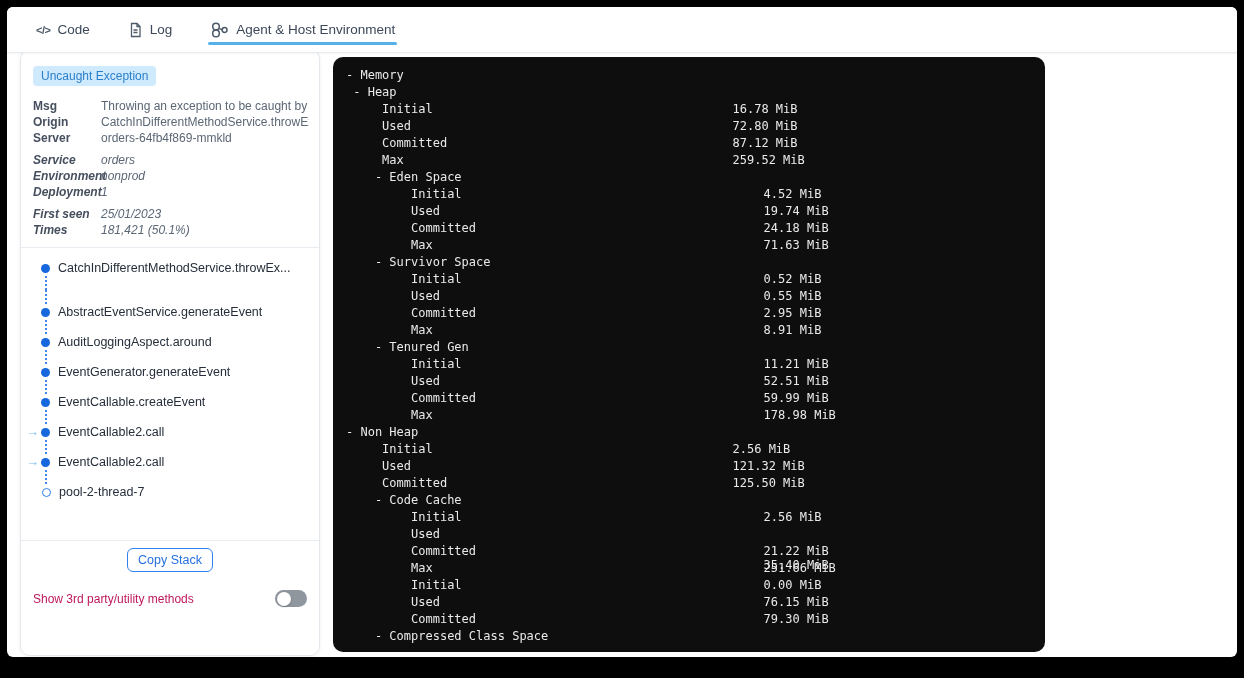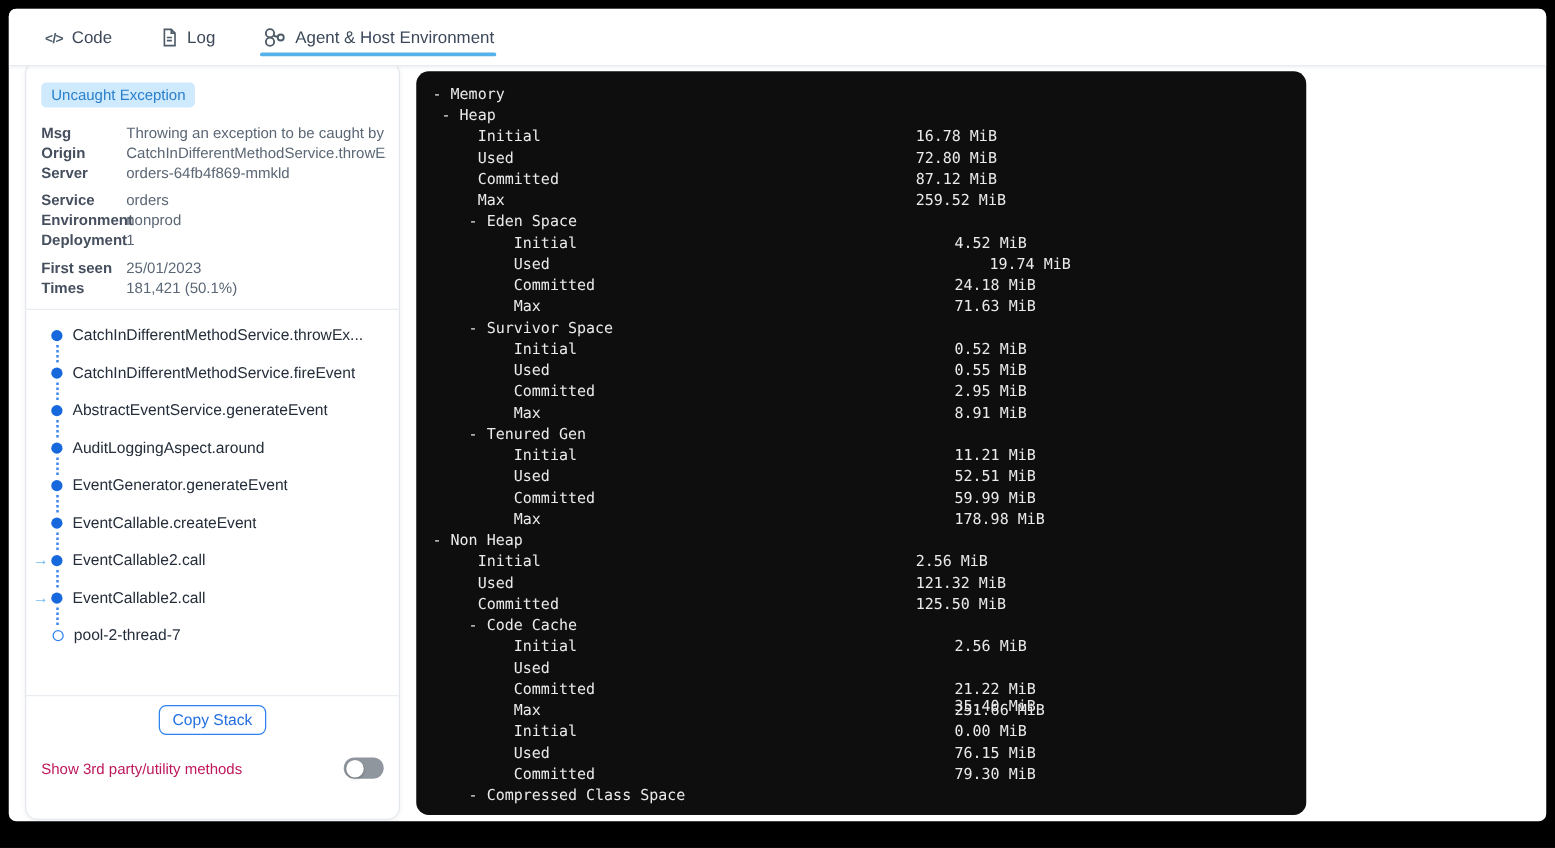--- a/index.html
+++ b/index.html
@@ -32,21 +32,21 @@
   .card{
     position:absolute;left:13px;top:42px;width:300px;height:607px;
     background:#fff;border:1px solid #e4e8ec;border-radius:10px;
     box-shadow:0 1px 4px rgba(25,35,50,.06);overflow:hidden;box-sizing:border-box;
   }
   .badge{
     display:inline-block;margin:16px 0 0 12px;padding:3px 8px;border-radius:4px;
     background:#cfeafd;color:#2a7fcb;font-size:12px;height:14px;line-height:14px;
   }
   .kv-block{margin:12px 0 0 0;padding:0 10px 0 12px;}
-  .kv-block.tight{margin-top:6px;}
+  .kv-block.tight{margin-top:6px;font-style:italic;}
   .kv-row{display:flex;height:16px;line-height:16px;font-size:12px;overflow:hidden;}
   .kv-label{width:68px;flex:0 0 68px;font-weight:bold;color:#454f5e;}
   .kv-value{flex:1;color:#5b6775;white-space:nowrap;overflow:hidden;}
   .divider{height:1px;background:#e9edf2;margin:9px 0 0 0;}
   .divider.d2{margin-top:40px;}
   
   .stack{margin-top:12px;padding-left:20px;}
   .frame{position:relative;height:16px;display:flex;align-items:center;}
   .frame .arrow{
     position:absolute;left:-15px;top:0;width:14px;color:#74bbf2;font-size:13px;
@@ -161,24 +161,20 @@
       </div>
 
     <div class="divider"></div>
 
     <div class="stack" id="stack-list">
         <div class="frame">
           <span class="marker filled"></span>
           <span class="frame-label">CatchInDifferentMethodService.throwEx...</span>
         </div>
         <div class="connector"></div>
-        <div class="frame">
-          <span class="marker filled"></span>
-          <span class="frame-label">CatchInDifferentMethodService.fireEvent</span>
-        </div>
         <div class="connector"></div>
         <div class="frame">
           <span class="marker filled"></span>
           <span class="frame-label">AbstractEventService.generateEvent</span>
         </div>
         <div class="connector"></div>
         <div class="frame">
           <span class="marker filled"></span>
           <span class="frame-label">AuditLoggingAspect.around</span>
         </div>
@@ -227,21 +223,21 @@
 
   <div class="terminal" id="terminal">
       <div class="trow"><span style="padding-left: 0ch;">- Memory</span></div>
       <div class="trow"><span style="padding-left: 1ch;">- Heap</span></div>
       <div class="trow"><span style="padding-left: 5ch;">Initial</span><span class="tval" style="left: 53.5ch;">16.78 MiB</span></div>
       <div class="trow"><span style="padding-left: 5ch;">Used</span><span class="tval" style="left: 53.5ch;">72.80 MiB</span></div>
       <div class="trow"><span style="padding-left: 5ch;">Committed</span><span class="tval" style="left: 53.5ch;">87.12 MiB</span></div>
       <div class="trow"><span style="padding-left: 5ch;">Max</span><span class="tval" style="left: 53.5ch;">259.52 MiB</span></div>
       <div class="trow"><span style="padding-left: 4ch;">- Eden Space</span></div>
       <div class="trow"><span style="padding-left: 9ch;">Initial</span><span class="tval" style="left: 57.8ch;">4.52 MiB</span></div>
-      <div class="trow"><span style="padding-left: 9ch;">Used</span><span class="tval" style="left: 57.8ch; margin-left: 28px;">19.74 MiB</span></div>
+      <div class="trow"><span style="padding-left: 9ch;">Used</span><span class="tval" style="left: 57.8ch;">19.74 MiB</span></div>
       <div class="trow"><span style="padding-left: 9ch;">Committed</span><span class="tval" style="left: 57.8ch;">24.18 MiB</span></div>
       <div class="trow"><span style="padding-left: 9ch;">Max</span><span class="tval" style="left: 57.8ch;">71.63 MiB</span></div>
       <div class="trow"><span style="padding-left: 4ch; margin-top: 32px;">- Survivor Space</span></div>
       <div class="trow"><span style="padding-left: 9ch;">Initial</span><span class="tval" style="left: 57.8ch;">0.52 MiB</span></div>
       <div class="trow"><span style="padding-left: 9ch;">Used</span><span class="tval" style="left: 57.8ch;">0.55 MiB</span></div>
       <div class="trow"><span style="padding-left: 9ch;">Committed</span><span class="tval" style="left: 57.8ch;">2.95 MiB</span></div>
       <div class="trow"><span style="padding-left: 9ch;">Max</span><span class="tval" style="left: 57.8ch;">8.91 MiB</span></div>
       <div class="trow"><span style="padding-left: 4ch;">- Tenured Gen</span></div>
       <div class="trow"><span style="padding-left: 9ch;">Initial</span><span class="tval" style="left: 57.8ch;">11.21 MiB</span></div>
       <div class="trow"><span style="padding-left: 9ch;">Used</span><span class="tval" style="left: 57.8ch;">52.51 MiB</span></div>

